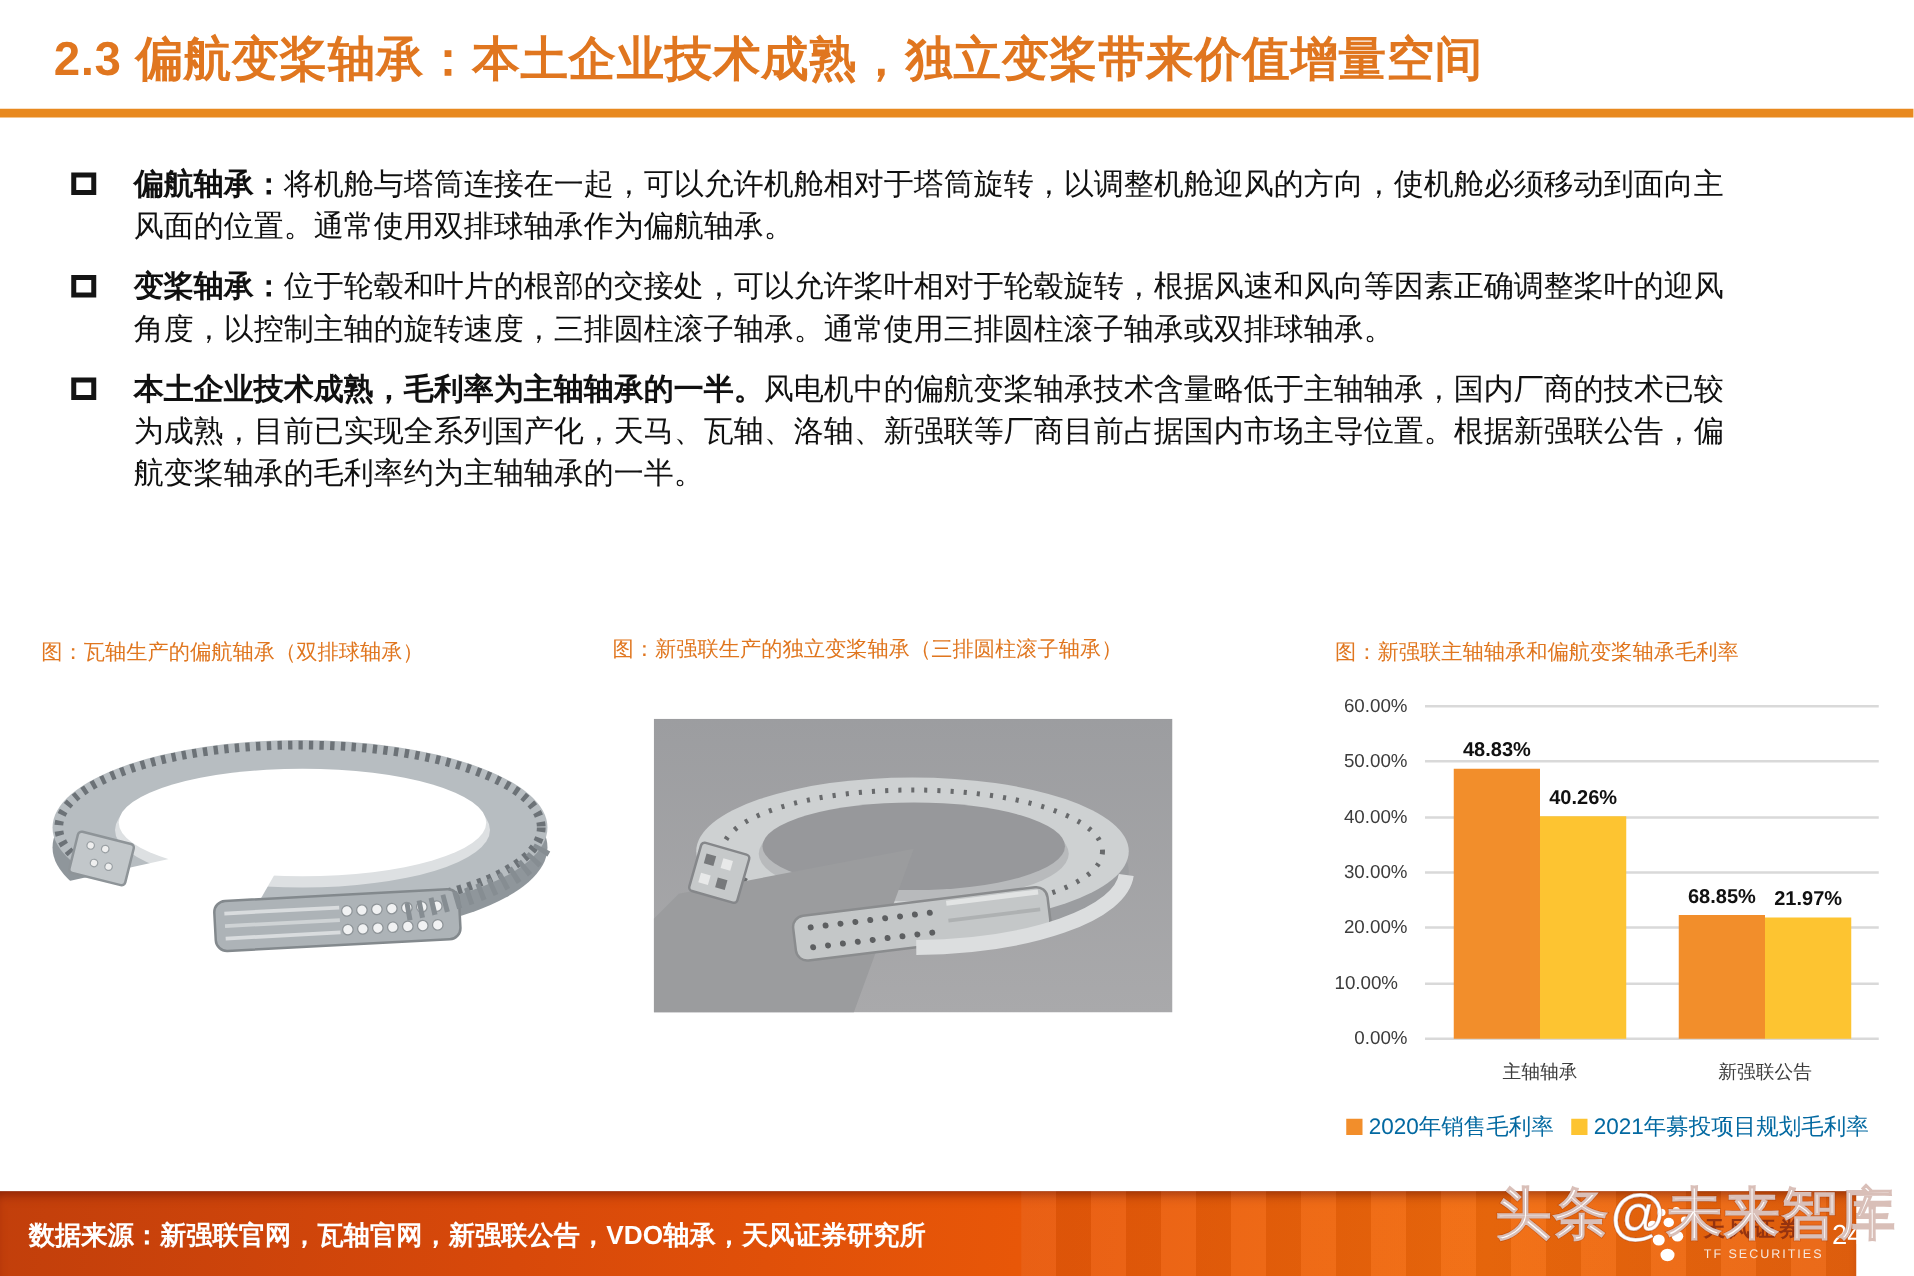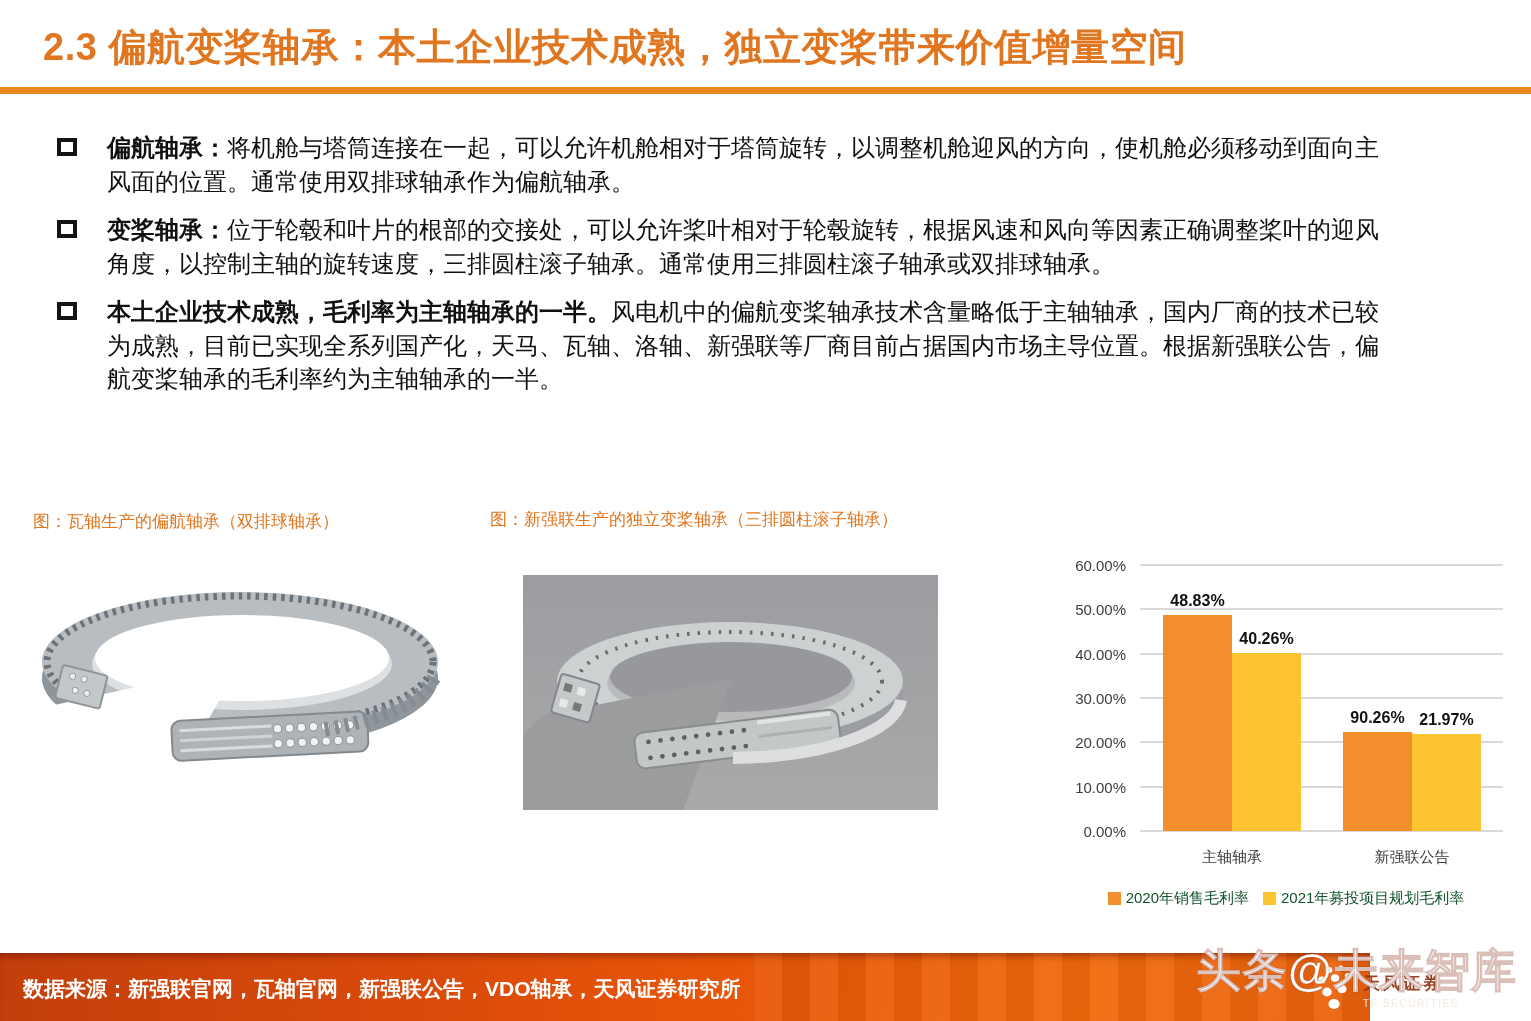--- a/index.html
+++ b/index.html
@@ -51,24 +51,24 @@
   }
   .xcat {
     position:absolute; top:292px; text-align:center; font-size:15px; color:#3d3d3d; white-space:nowrap;
   }
   .legend {
     position:absolute; left:0; top:333px; width:452px; display:flex; justify-content:center;
     align-items:center; gap:14px;
   }
   .legend-item { display:flex; align-items:center; gap:5px; }
   .legend-swatch { width:13px; height:13px; }
-  .legend-label { font-size:15px; color:#14532d; white-space:nowrap; }
+  .legend-label { font-size:18px; color:#0369a1; white-space:nowrap; }
   
   .footer {
-    position:absolute; left:0; bottom:0; width:1370px; height:68px;
+    position:absolute; left:0; bottom:0; width:1485px; height:68px;
     background:linear-gradient(95deg,#c23f0b 0%,#d8490a 28%,#e85708 55%,#f16a0c 80%,#e9620e 100%);
     box-shadow: inset 0 7px 9px -5px rgba(90,10,0,.6);
   }
   .footer::after {
     content:""; position:absolute; right:0; top:0; width:45%; height:100%;
     background:repeating-linear-gradient(90deg, rgba(255,255,255,.05) 0 28px, rgba(0,0,0,.05) 28px 56px);
     pointer-events:none;
   }
   .source {
     position:absolute; left:23px; top:0; height:68px; line-height:72px;
@@ -106,20 +106,21 @@
       <p><b>变桨轴承：</b><span>位于轮毂和叶片的根部的交接处，可以允许桨叶相对于轮毂旋转，根据风速和风向等因素正确调整桨叶的迎风角度，以控制主轴的旋转速度，三排圆柱滚子轴承。通常使用三排圆柱滚子轴承或双排球轴承。</span></p>
     </div>
     <div class="bullet">
       <span class="box"></span>
       <p><b>本土企业技术成熟，毛利率为主轴轴承的一半。</b><span>风电机中的偏航变桨轴承技术含量略低于主轴轴承，国内厂商的技术已较为成熟，目前已实现全系列国产化，天马、瓦轴、洛轴、新强联等厂商目前占据国内市场主导位置。根据新强联公告，偏航变桨轴承的毛利率约为主轴轴承的一半。</span></p>
     </div>
   </div>
 
   <div class="cap cap-left">图：瓦轴生产的偏航轴承（双排球轴承）</div>
   <div class="cap cap-mid">图：新强联生产的独立变桨轴承（三排圆柱滚子轴承）</div>
+  <div class="cap cap-right">图：新强联主轴轴承和偏航变桨轴承毛利率</div>
 
   <div class="fig-left">
     <svg width="440" height="205" viewBox="0 0 440 205">
 
       <ellipse cx="218" cy="100" rx="198" ry="72" fill="#8f969b"></ellipse>
 
       <ellipse cx="218" cy="84" rx="198" ry="70" fill="#b7bdc1"></ellipse>
 
       <ellipse cx="218" cy="84" rx="193" ry="66" fill="none" stroke="#6c7277" stroke-width="7" stroke-dasharray="3.5 5"></ellipse>
 
@@ -232,41 +233,41 @@
         <div class="gridline" style="top: 87.6667px;"></div>
         <div class="gridline" style="top: 132px;"></div>
         <div class="gridline" style="top: 176.333px;"></div>
         <div class="gridline" style="top: 220.667px;"></div>
         <div class="gridline" style="top: 265px;"></div>
         <div class="bar" style="left: 23px; width: 69px; height: 216.48px; background: rgb(242, 142, 43);"></div>
         <div class="bar-label" style="left: 9.5px; bottom: 221.48px;">48.83%</div>
         <div class="bar" style="left: 92px; width: 69px; height: 178.486px; background: rgb(253, 196, 49);"></div>
         <div class="bar-label" style="left: 78.5px; bottom: 183.486px;">40.26%</div>
         <div class="bar" style="left: 203px; width: 69px; height: 98.952px; background: rgb(242, 142, 43);"></div>
-        <div class="bar-label" style="left: 189.5px; bottom: 103.952px;">90.26%</div>
+        <div class="bar-label" style="left: 189.5px; bottom: 103.952px;">68.85%</div>
         <div class="bar" style="left: 272px; width: 69px; height: 97.4003px; background: rgb(253, 196, 49);"></div>
         <div class="bar-label" style="left: 258.5px; bottom: 102.4px;">21.97%</div>
       </div>
     <div id="xaxis"></div>
     <div class="legend" id="legend">
         <div class="legend-item">
           <span class="legend-swatch" style="background: rgb(242, 142, 43);"></span>
           <span class="legend-label">2020年销售毛利率</span>
         </div>
         <div class="legend-item">
           <span class="legend-swatch" style="background: rgb(253, 196, 49);"></span>
           <span class="legend-label">2021年募投项目规划毛利率</span>
         </div>
       </div>
   <div class="ytick" style="top: 9px;">60.00%</div>
       <div class="ytick" style="top: 53.3333px;">50.00%</div>
       <div class="ytick" style="top: 97.6667px;">40.00%</div>
       <div class="ytick" style="top: 142px;">30.00%</div>
       <div class="ytick" style="top: 186.333px;">20.00%</div>
-      <div class="ytick" style="top: 230.667px;">10.00%</div>
+      <div class="ytick" style="top: 230.667px; text-align: center;">10.00%</div>
       <div class="ytick" style="top: 275px;">0.00%</div>
       <div class="xcat" style="left: 103px; width: 138px;">主轴轴承</div>
       <div class="xcat" style="left: 283px; width: 138px;">新强联公告</div>
     </div>
 
   <div class="footer">
     <div class="source">数据来源：新强联官网，瓦轴官网，新强联公告，VDO轴承，天风证券研究所</div>
   </div>
 
   <div class="logo">

